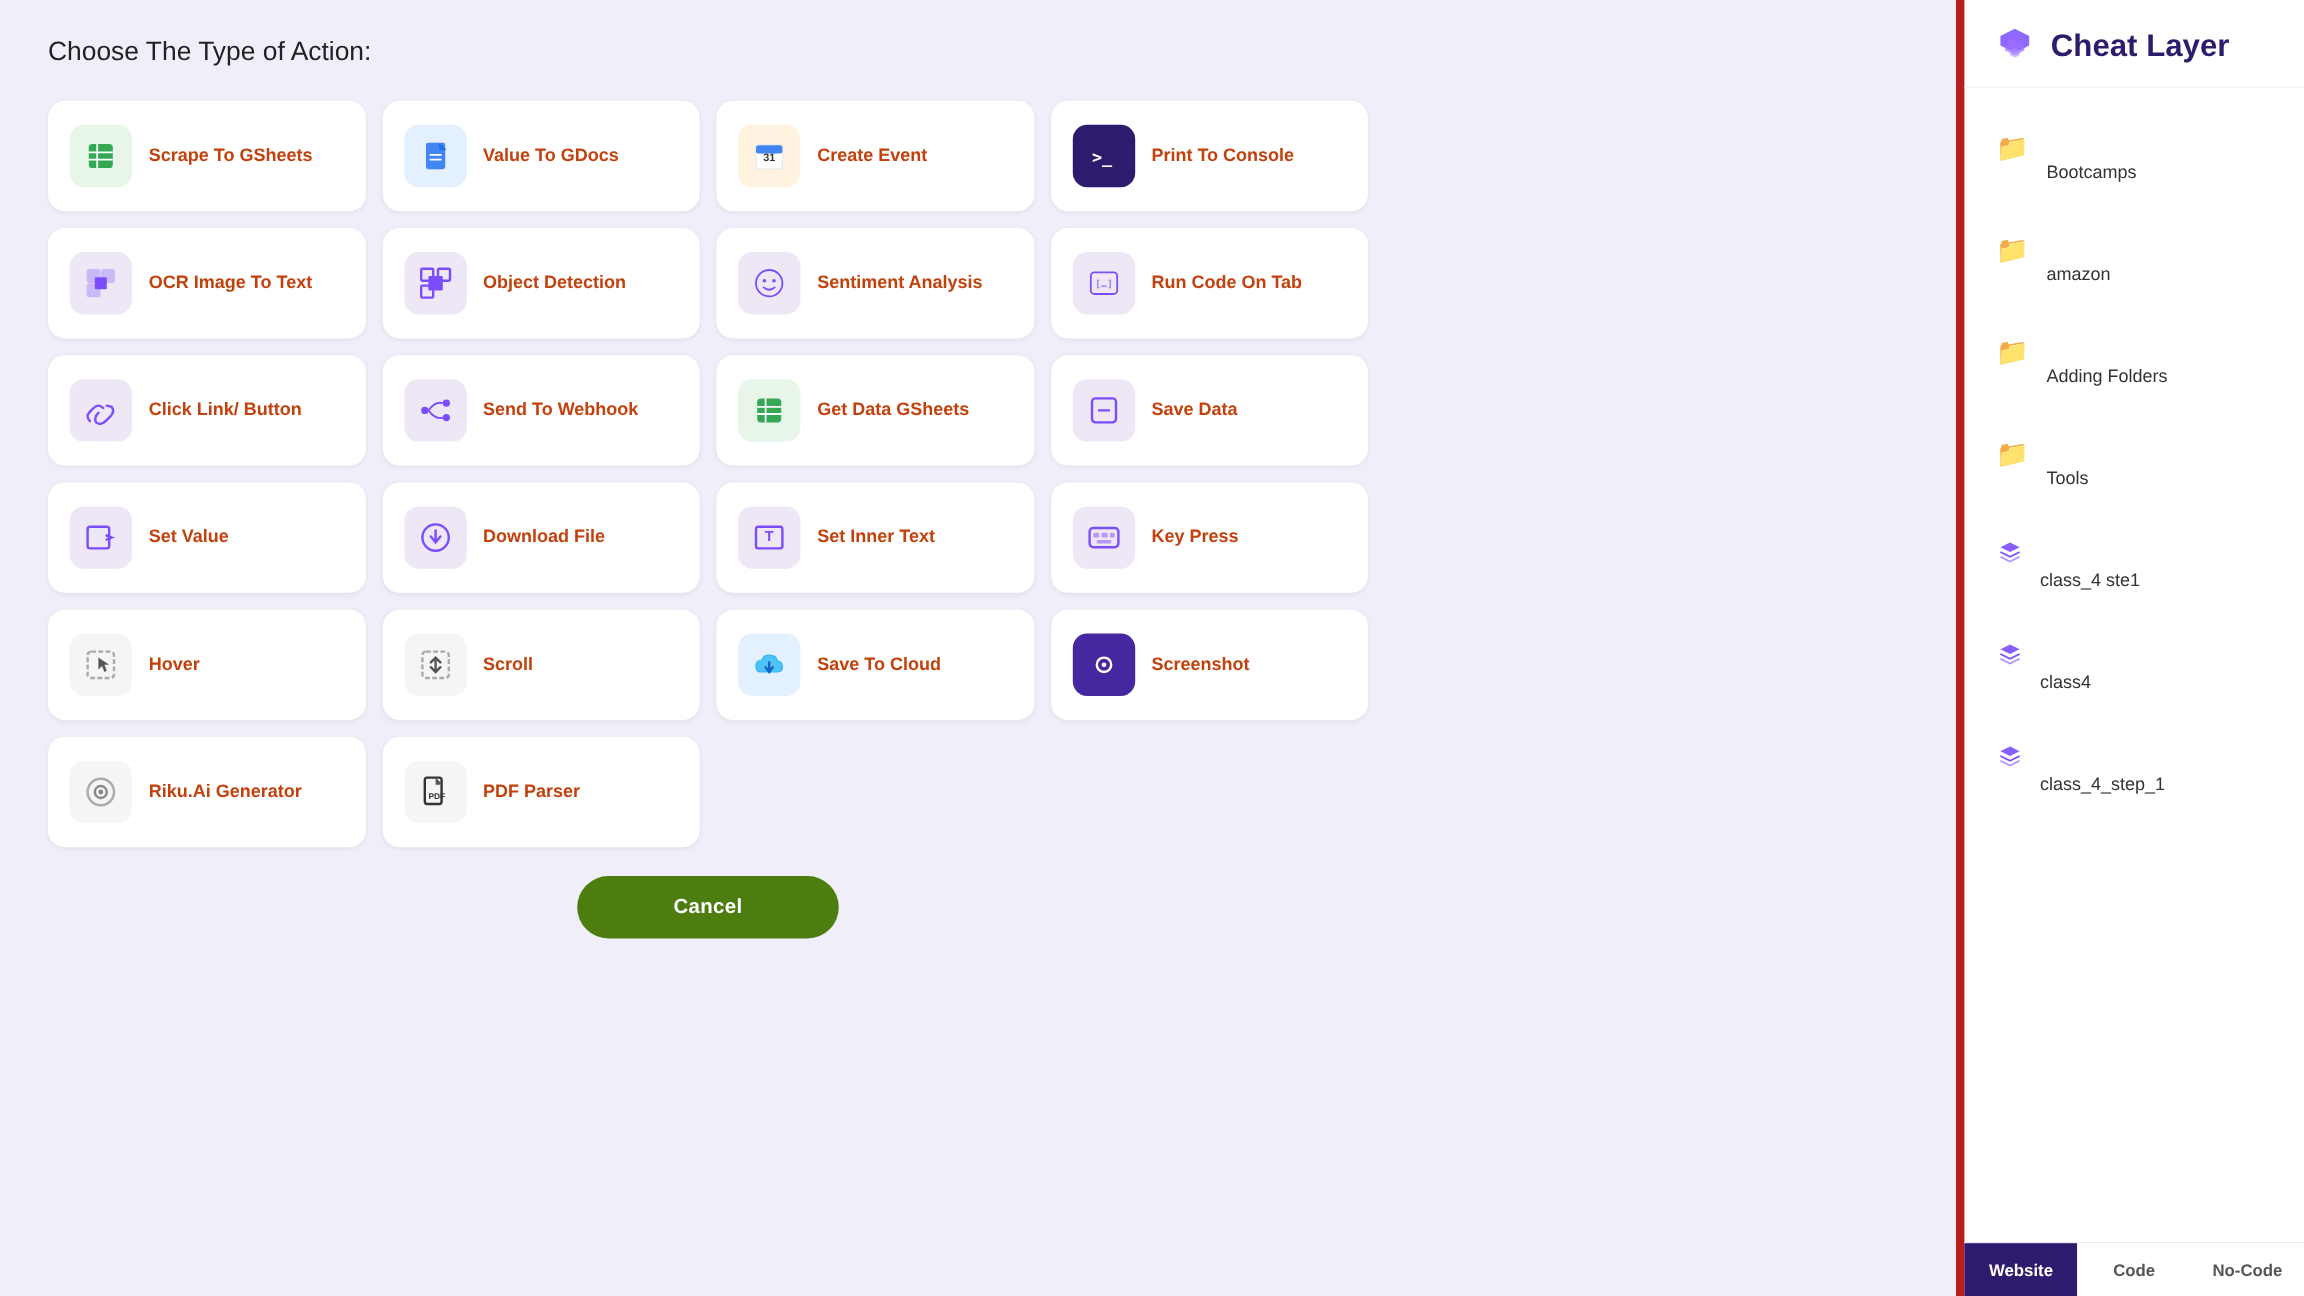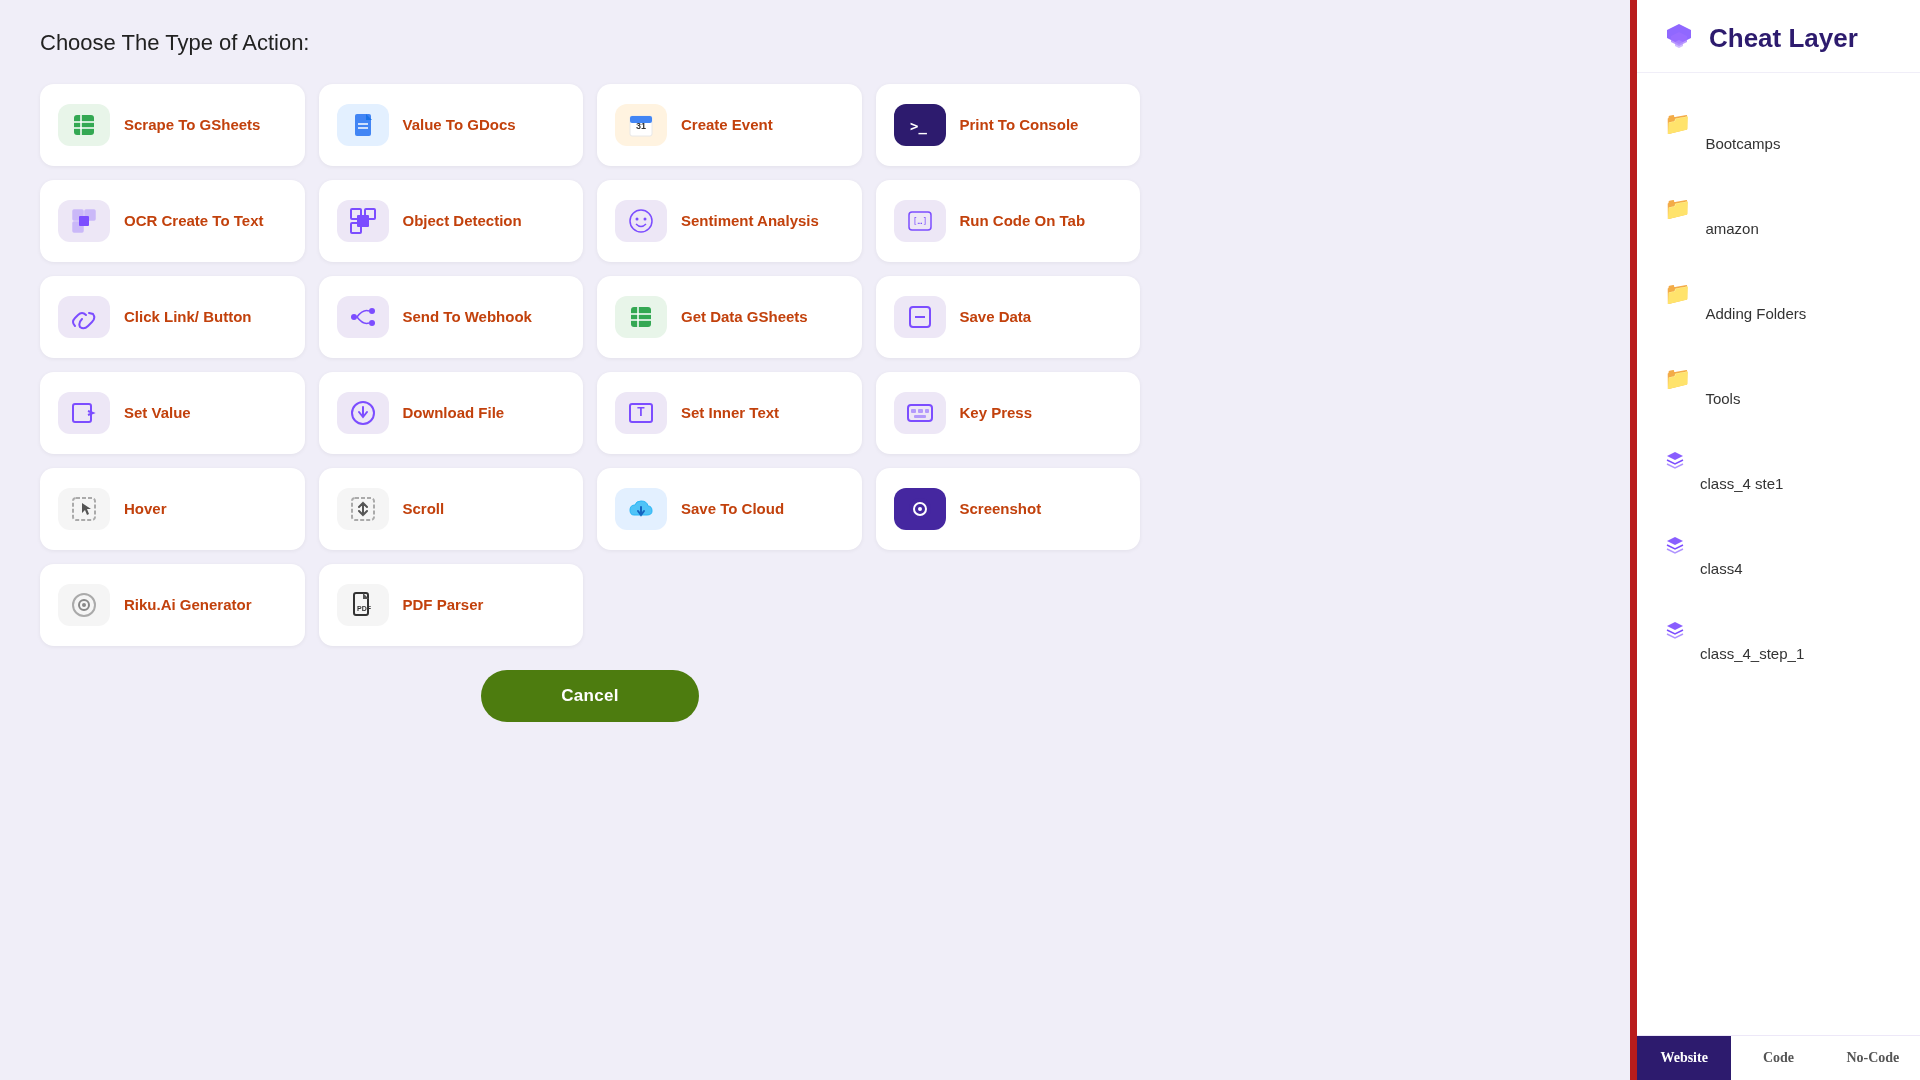--- a/index.html
+++ b/index.html
@@ -41,21 +41,21 @@
       display: flex;
       align-items: center;
       gap: 14px;
       cursor: pointer;
       transition: box-shadow 0.15s;
       box-shadow: 0 1px 4px rgba(0,0,0,0.06);
     }
 
     .action-icon {
       width: 52px;
-      height: 42px;
+      height: 52px;
       border-radius: 12px;
       display: flex;
       align-items: center;
       justify-content: center;
       flex-shrink: 0;
       font-size: 24px;
     }
 
     .action-label {
       font-size: 15px;
@@ -150,21 +150,20 @@
     .bottom-tab {
       flex: 1;
       padding: 14px;
       text-align: center;
       font-size: 14px;
       font-weight: 600;
       cursor: pointer;
       color: #555;
       border: none;
       background: #fff;
-      font-family: Liberation Serif, serif;
     }
     .bottom-tab.active {
       background: #2d1b6e;
       color: #fff;
     }
 
     
     .sidebar-items::-webkit-scrollbar,
     .main-area::-webkit-scrollbar {
       width: 6px;
@@ -229,21 +228,21 @@
   </div>
       <div class="action-card">
     <div class="action-icon" style="background:#ede7f6; color:#6a1b9a">
       <svg width="28" height="28" viewBox="0 0 28 28">
             <rect x="3" y="3" width="10" height="10" rx="1" fill="#7c4dff" opacity="0.3" stroke="#7c4dff" stroke-width="1.5"></rect>
             <rect x="15" y="3" width="10" height="10" rx="1" fill="#7c4dff" opacity="0.3" stroke="#7c4dff" stroke-width="1.5"></rect>
             <rect x="3" y="15" width="10" height="10" rx="1" fill="#7c4dff" opacity="0.3" stroke="#7c4dff" stroke-width="1.5"></rect>
             <rect x="9" y="9" width="10" height="10" rx="1" fill="#7c4dff"></rect>
           </svg>
     </div>
-    <span class="action-label">OCR Create To Text</span>
+    <span class="action-label">OCR Image To Text</span>
   </div>
       <div class="action-card">
     <div class="action-icon" style="background:#ede7f6; color:#6a1b9a">
       <svg width="28" height="28" viewBox="0 0 28 28">
             <rect x="2" y="2" width="10" height="10" rx="1" fill="none" stroke="#7c4dff" stroke-width="2"></rect>
             <rect x="16" y="2" width="10" height="10" rx="1" fill="none" stroke="#7c4dff" stroke-width="2"></rect>
             <rect x="2" y="16" width="10" height="10" rx="1" fill="none" stroke="#7c4dff" stroke-width="2"></rect>
             <rect x="8" y="8" width="12" height="12" rx="1" fill="#7c4dff"></rect>
           </svg>
     </div>

